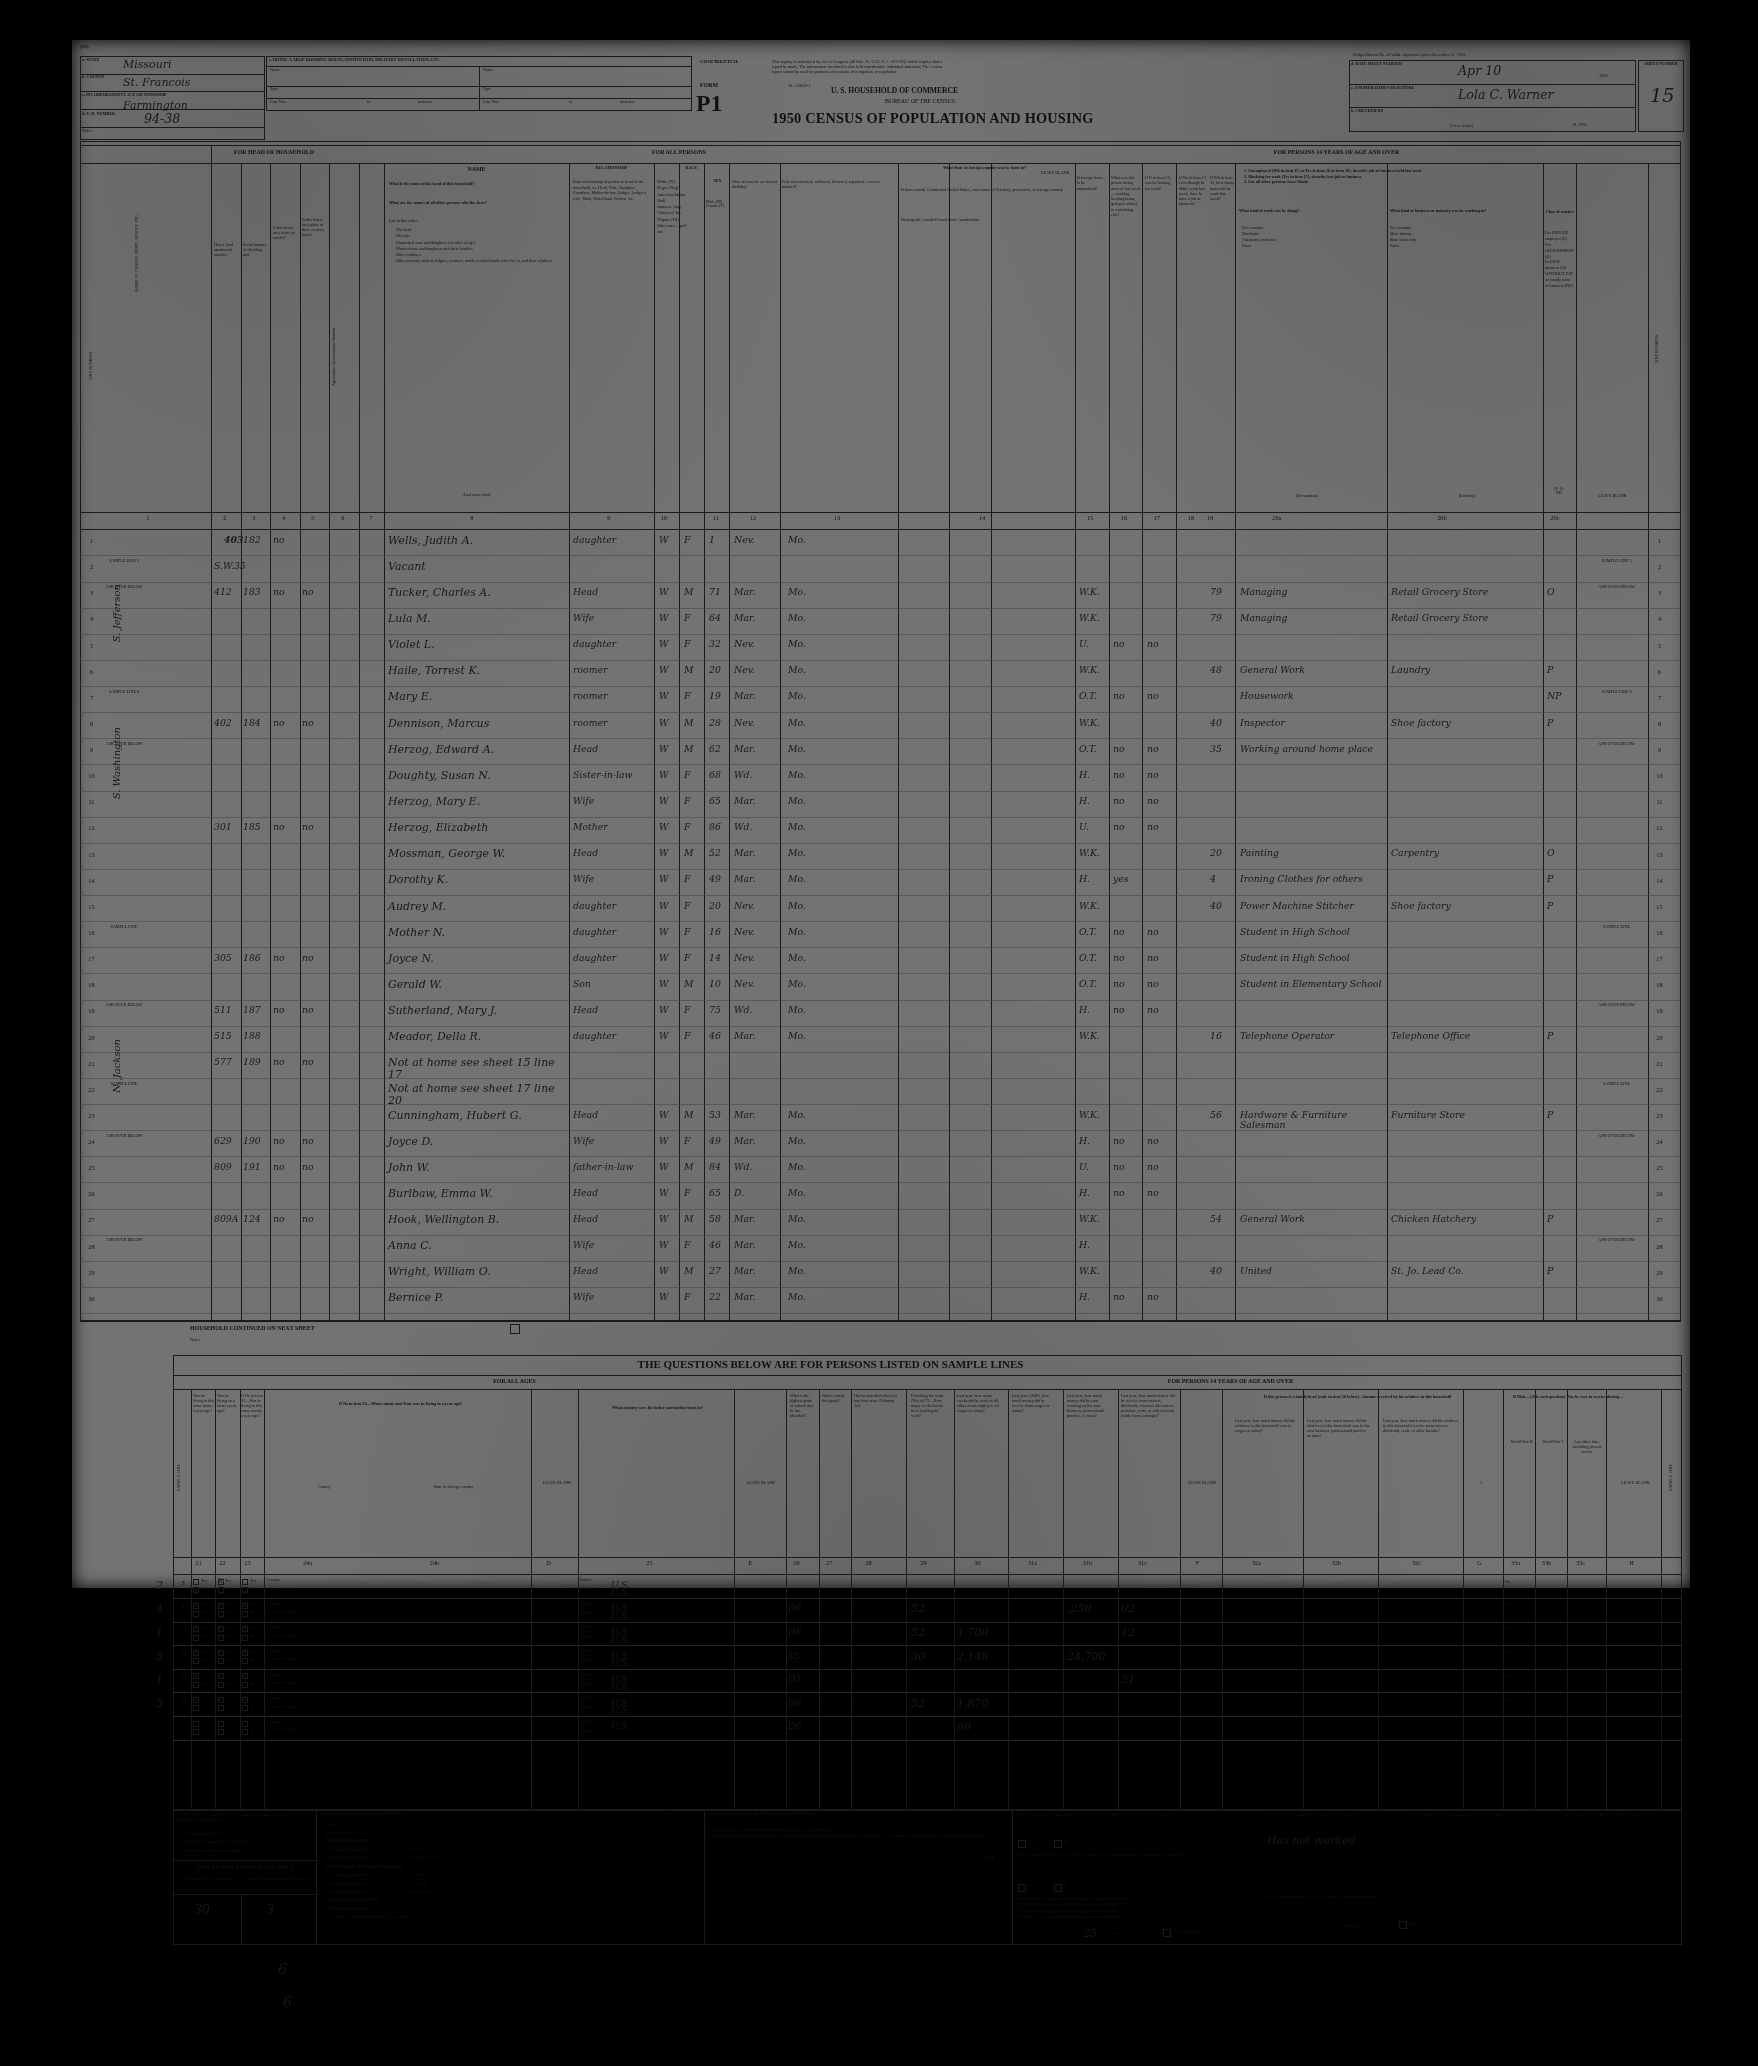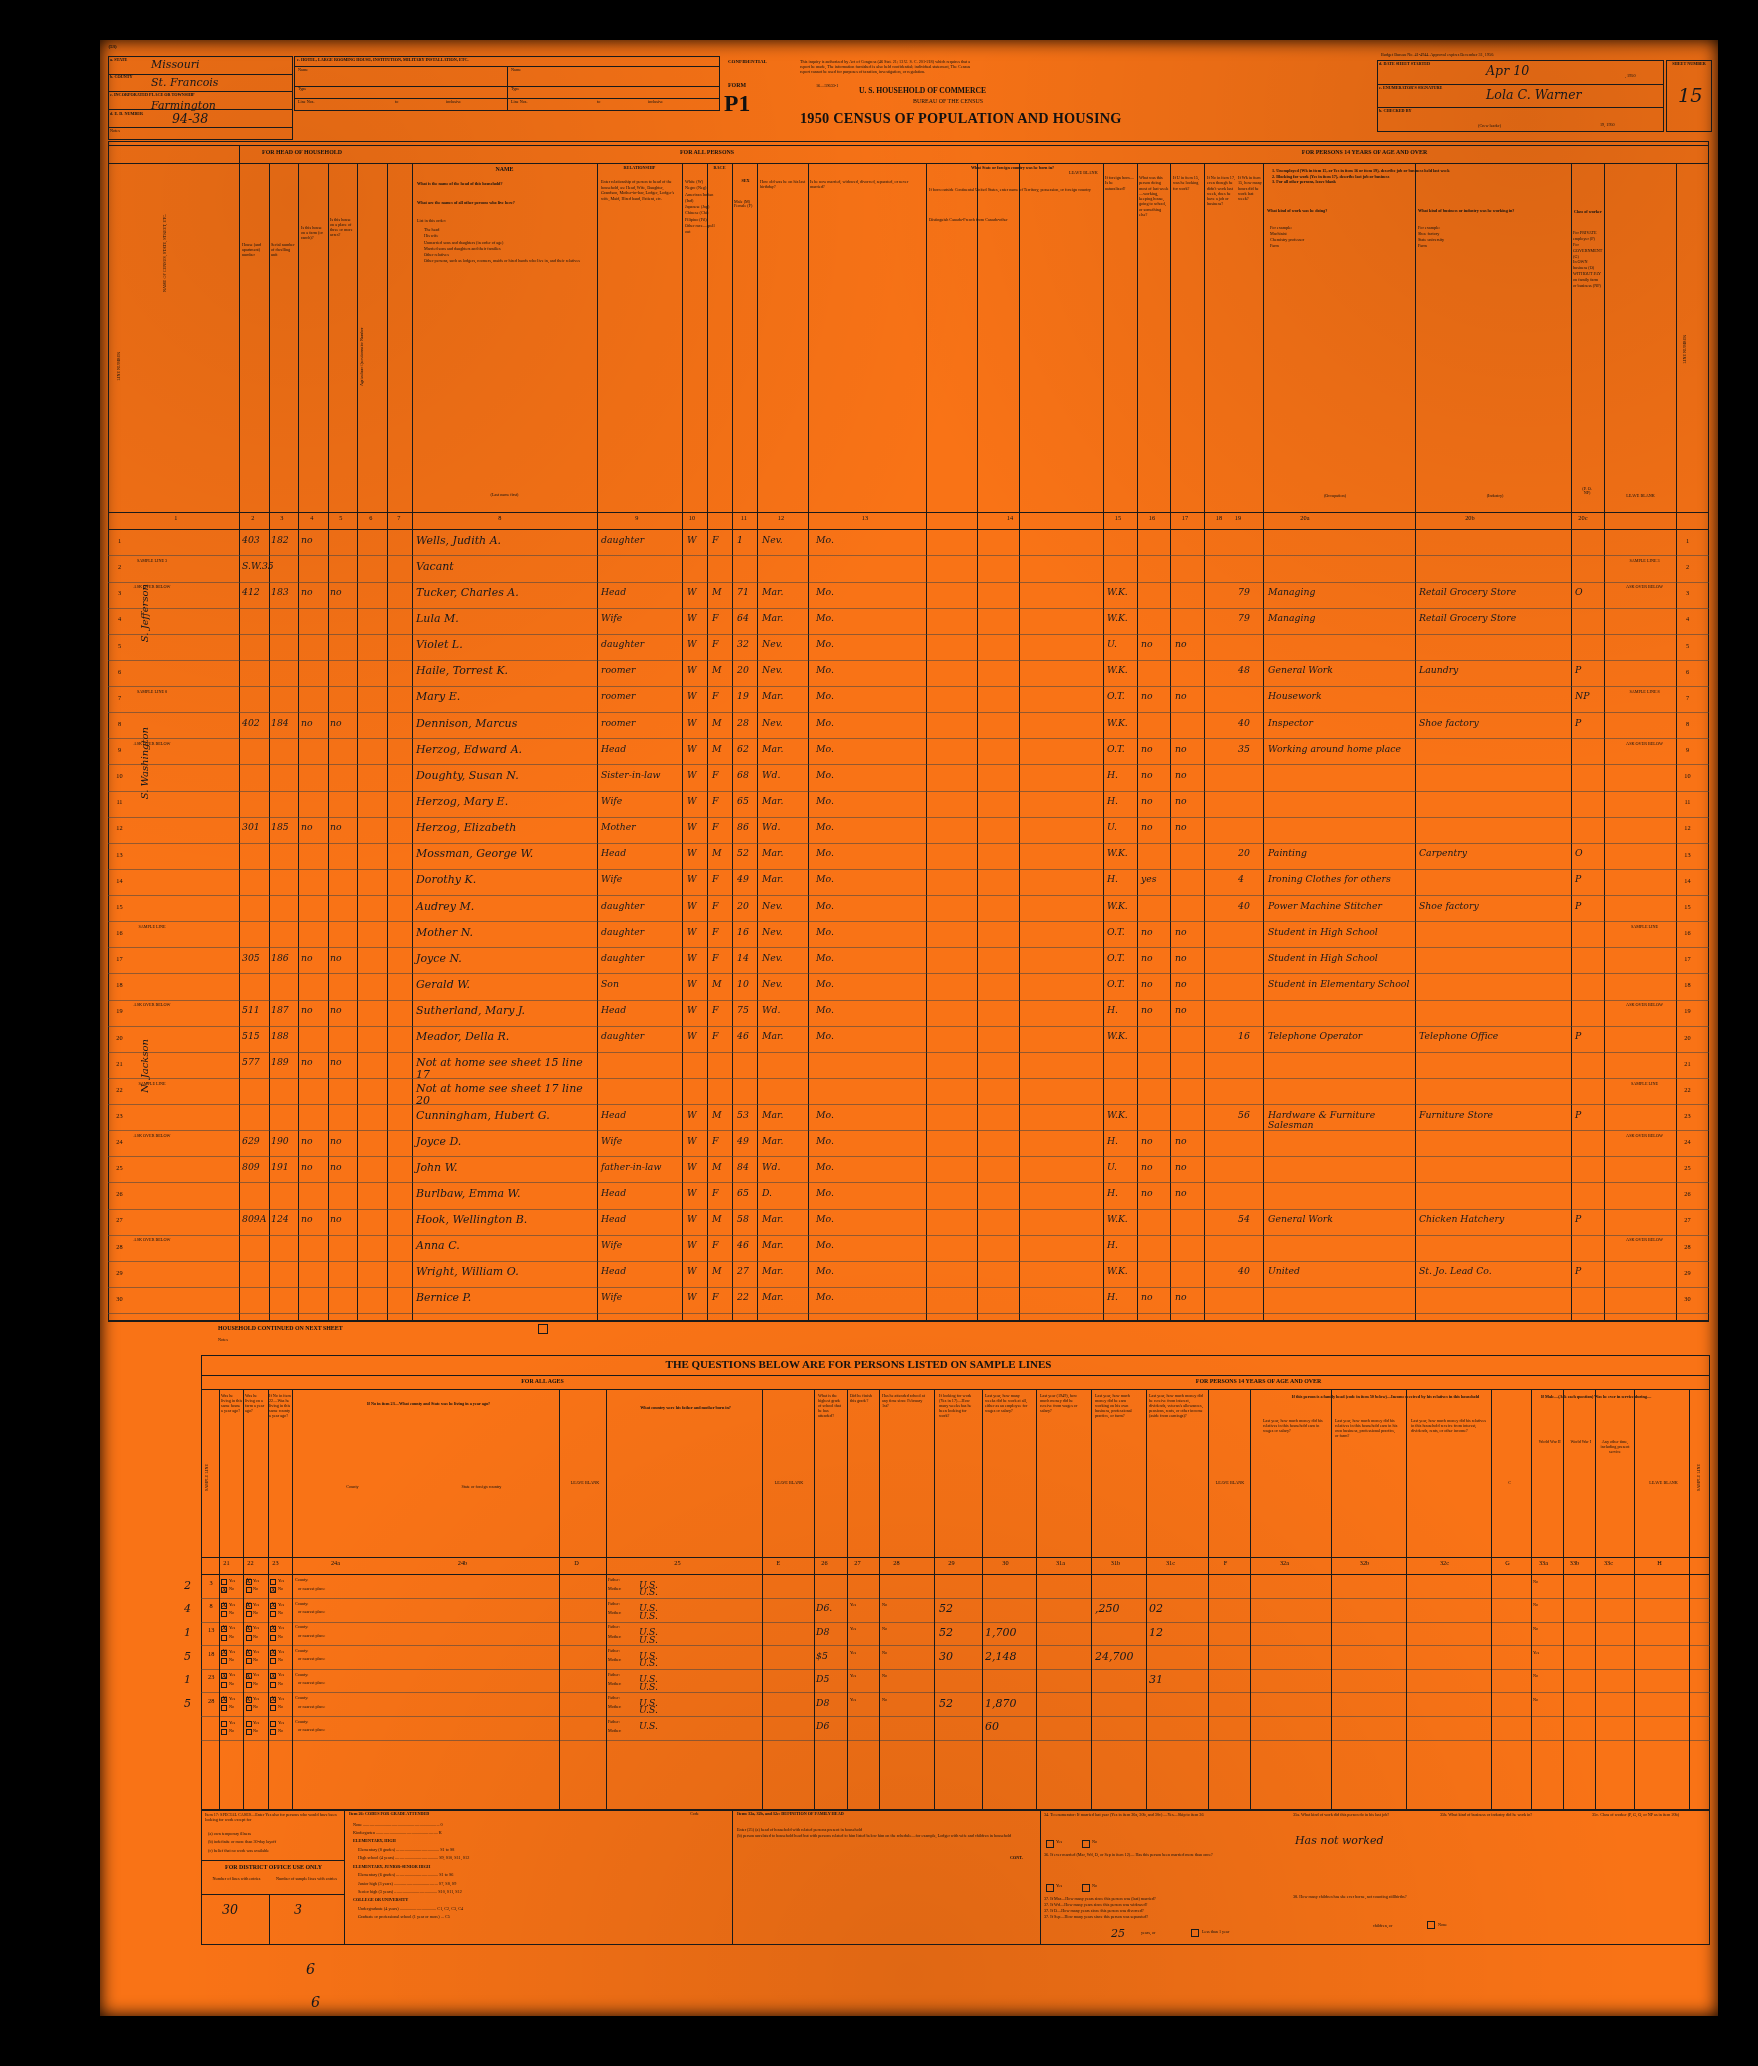--- a/index.html
+++ b/index.html
@@ -1,19 +1,19 @@
 <!DOCTYPE html>
 <html style="font-size:6.7px"><head>
 <meta charset="utf-8">
 <style>
   html,body{margin:0;padding:0;background:#000;}
   body{font-family:"Liberation Serif",serif;}
   .page{position:relative;width:1758px;height:2066px;background:#000;overflow:hidden;}
-  .sheet{position:absolute;left:72px;top:40px;width:1618px;height:1976px;background:#f97316;
-         box-shadow:0 0 17px #000 inset;margin-left:28px;}
+  .sheet{position:absolute;left:72px;top:40px;width:1618px;height:1548px;background:#737373;
+         box-shadow:0 0 17px #000 inset;}
   .grain{position:absolute;inset:0;background:
       radial-gradient(circle at 12% 8%, rgba(0,0,0,.10), rgba(0,0,0,0) 30%),
       radial-gradient(circle at 88% 4%, rgba(0,0,0,.12), rgba(0,0,0,0) 28%),
       radial-gradient(circle at 50% 98%, rgba(0,0,0,.10), rgba(0,0,0,0) 35%);
       pointer-events:none;}
   .bx{position:absolute;box-sizing:border-box;border:0.4px solid #1a1a1a;}
   .ln{position:absolute;background:#1a1a1a;}
   .t{position:absolute;color:#111;font-family:"Liberation Serif",serif;line-height:1.05;}
   .tiny{font-size:5px;}
   .xtiny{font-size:4.2px;}
@@ -232,21 +232,21 @@
         <div class="t cellnum c" style="left: 1199px; top: 475px; width: 11.8px;">20a</div>
         <div class="t cellnum c" style="left: 1364px; top: 475px; width: 11.8px;">20b</div>
         <div class="t cellnum c" style="left: 1477px; top: 475px; width: 11.8px;">20c</div>
       </div>
 
     <div id="rows">
         <div class="rowline" style="left: 7.6px; top: 515px; width: 1601px;"></div>
         <div>
           <div class="t cellnum c" style="left: 11px; top: 498px; width: 17px;">1</div>
           <div class="t cellnum c" style="left: 1579px; top: 498px; width: 17px;">1</div>
-          <div class="t h22 hand" style="left: 142px; top: 495px; width: 26px;">403</div>
+          <div class="t h22 hand" style="left: 152px; top: 495px; width: 26px; font-weight: bold;">403</div>
           <div class="t h22 hand" style="left: 171px; top: 495px; width: 26px;">182</div>
           <div class="t h22 hand" style="left: 201px; top: 495px; width: 26px;">no</div>
           <div class="t h26 hand" style="left: 316px; top: 495px; width: 179px;">Wells,  Judith A.</div>
           <div class="t h22 hand" style="left: 501px; top: 495px; width: 79px;">daughter</div>
           <div class="t h22 hand" style="left: 587px; top: 495px; width: 18.5px;">W</div>
           <div class="t h22 hand" style="left: 612px; top: 495px; width: 18.5px;">F</div>
           <div class="t h22 hand" style="left: 637px; top: 495px; width: 18.5px;">1</div>
           <div class="t h22 hand" style="left: 662px; top: 495px; width: 44px;">Nev.</div>
           <div class="t h22 hand" style="left: 716px; top: 495px; width: 105px;">Mo.</div>
         </div>

